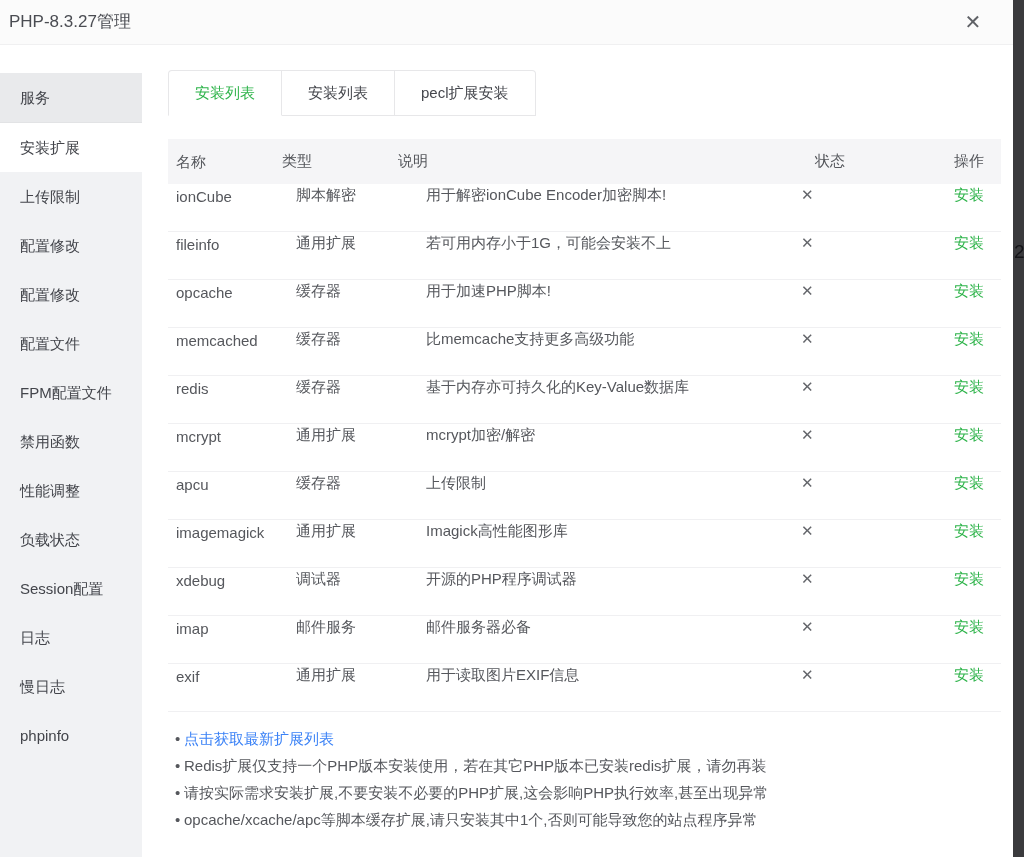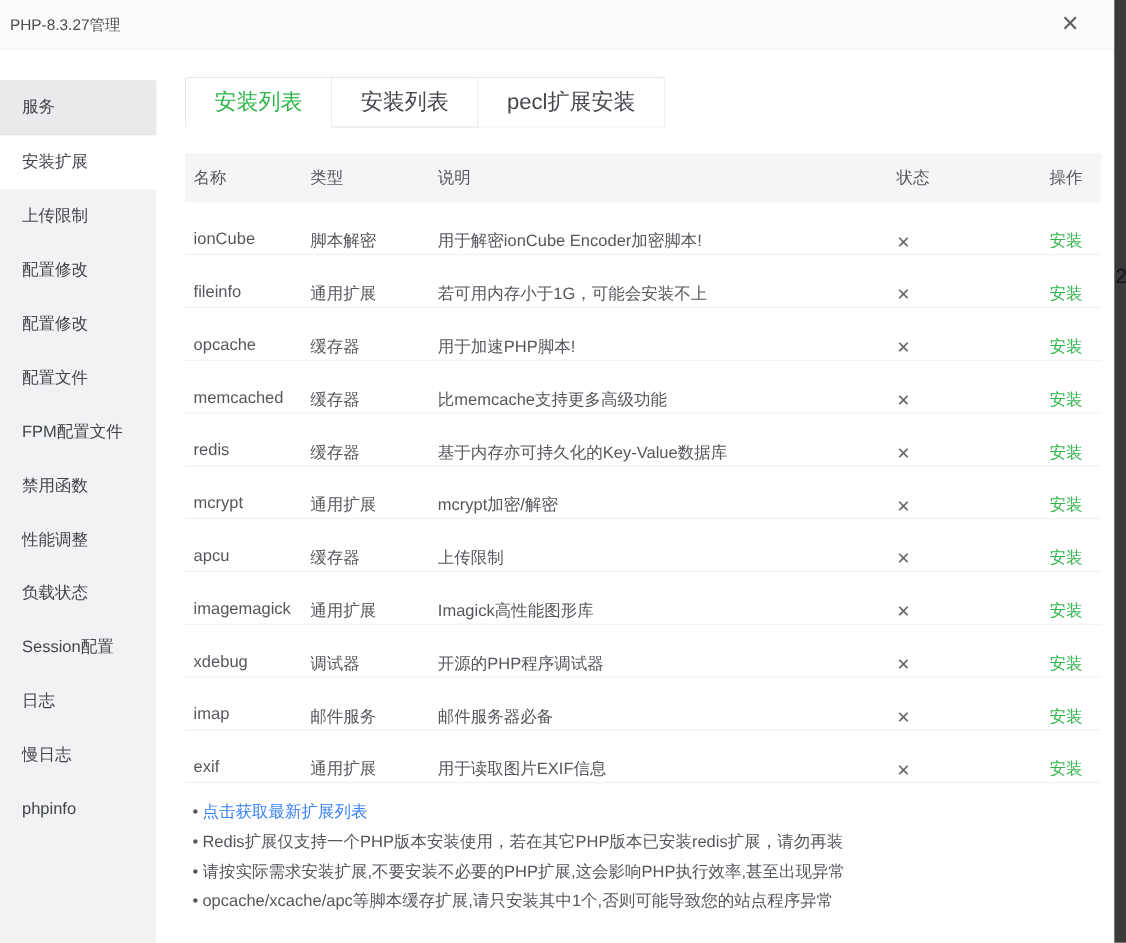--- a/index.html
+++ b/index.html
@@ -15,21 +15,21 @@
 
   
   .titlebar {
     position: absolute; top: 0; left: 0; right: 11px; height: 45px;
     background: #fbfbfb;
     border-bottom: 1px solid #f0f0f1;
     z-index: 2;
   }
   .dialog-title {
     position: absolute; left: 9px; top: 0;
-    line-height: 44px; font-size: 14px; color: #4a4c52;
+    line-height: 44px; font-size: 17px; color: #4a4c52;
     white-space: nowrap;
   }
   .close-btn {
     position: absolute; right: 26px; top: 8px;
     width: 28px; height: 28px;
     border: none; background: transparent; padding: 0;
     font-size: 20px; line-height: 28px; text-align: center;
     color: #5f6166; cursor: pointer;
   }
 
@@ -55,40 +55,41 @@
     position: absolute; top: 45px; left: 142px; right: 11px; bottom: 0;
     background: #ffffff;
     padding: 25px 12px 0 26px;
   }
 
   
   .tabs { display: inline-flex; }
   .tab {
     height: 46px; line-height: 44px;
     padding: 0 26px;
-    font-size: 20px; color: #45474d;
+    font-size: 15px; color: #45474d;
     background: #ffffff;
     border: 1px solid #e7e7e9; border-left: none;
     cursor: pointer; white-space: nowrap;
   }
   .tab:first-child { border-left: 1px solid #e7e7e9; border-radius: 4px 0 0 0; }
   .tab:last-child { border-radius: 0 4px 0 0; }
   .tab.active { color: #2fb44b; border-bottom-color: transparent; }
 
   
   .ext-table { margin-top: 23px; font-size: 15px; }
   .t-head {
     display: flex; align-items: center;
     height: 45px;
     background: #f5f5f7; color: #55575c;
   }
   .t-row {
-    display: flex; align-items: flex-end;
+    display: flex; align-items: flex-start;
     min-height: 48px; padding: 2px 0;
     border-bottom: 1px solid #f0f0f2;
+    gap: 14px;
   }
   .c-name  { width: 100px; padding-left: 8px;  word-break: break-all; line-height: 22px; }
   .c-type  { width: 116px; padding-left: 14px; }
   .c-desc  { flex: 1;      padding-left: 14px; }
   .c-status{ width: 106px; }
   .c-op    { width: 80px;  text-align: right; padding-right: 17px; }
   .status-x { color: #64666b; font-size: 15px; }
   .install-link { color: #2fb44b; cursor: pointer; text-decoration: none; }
 
   

